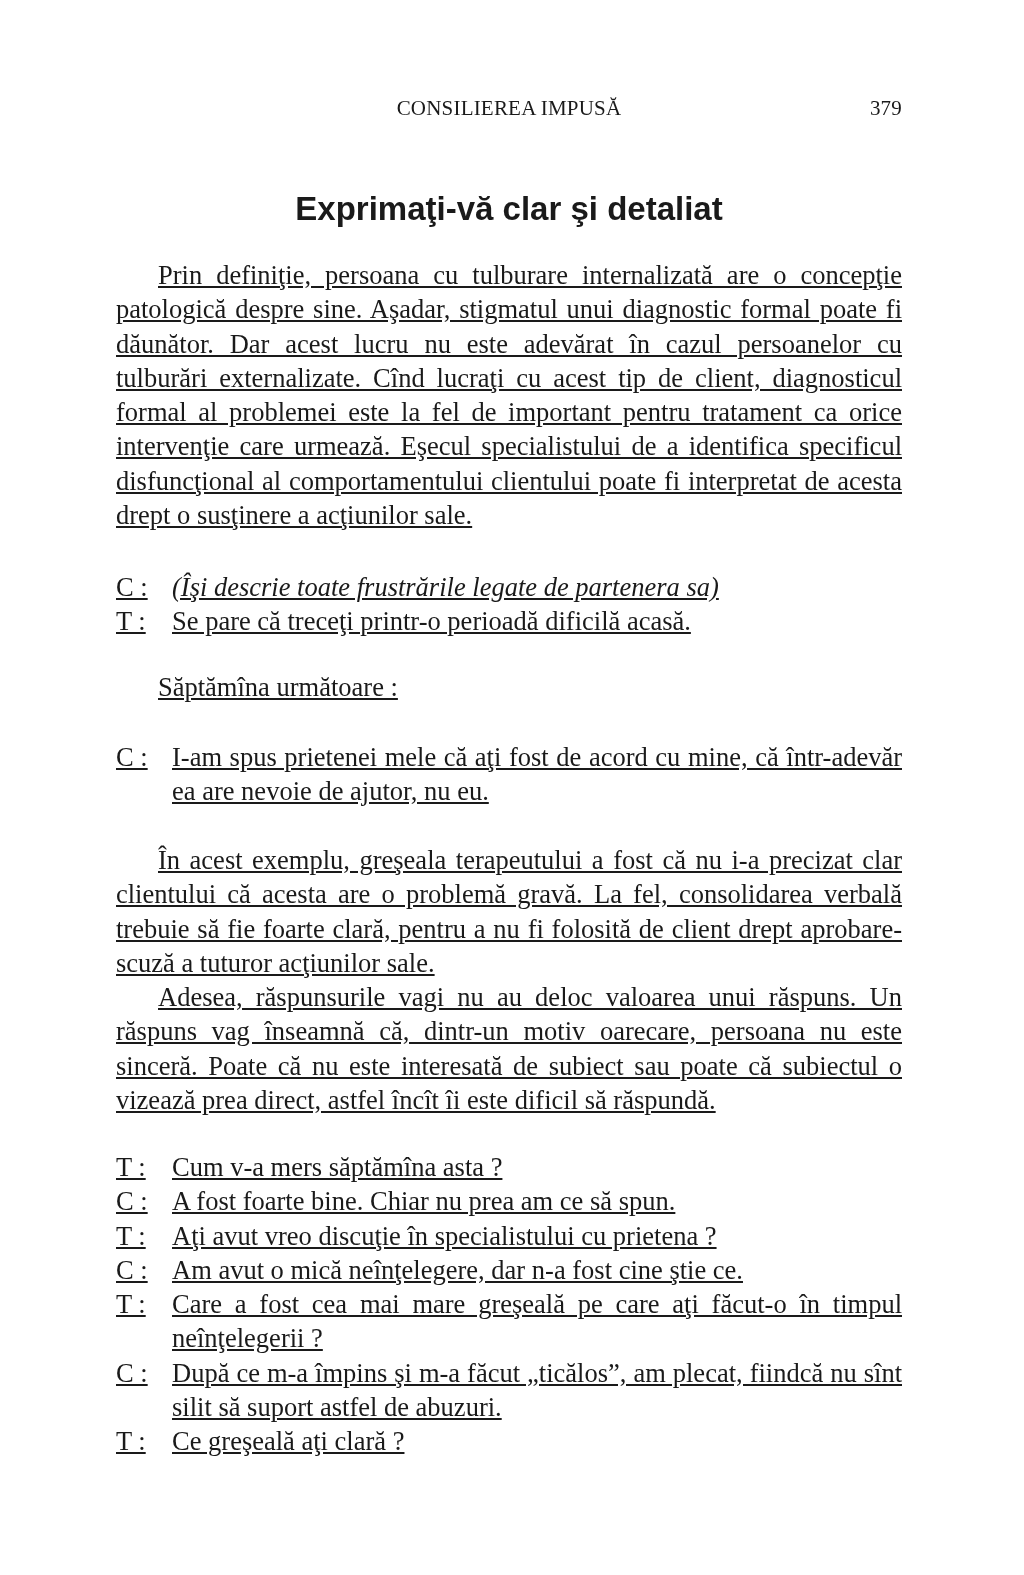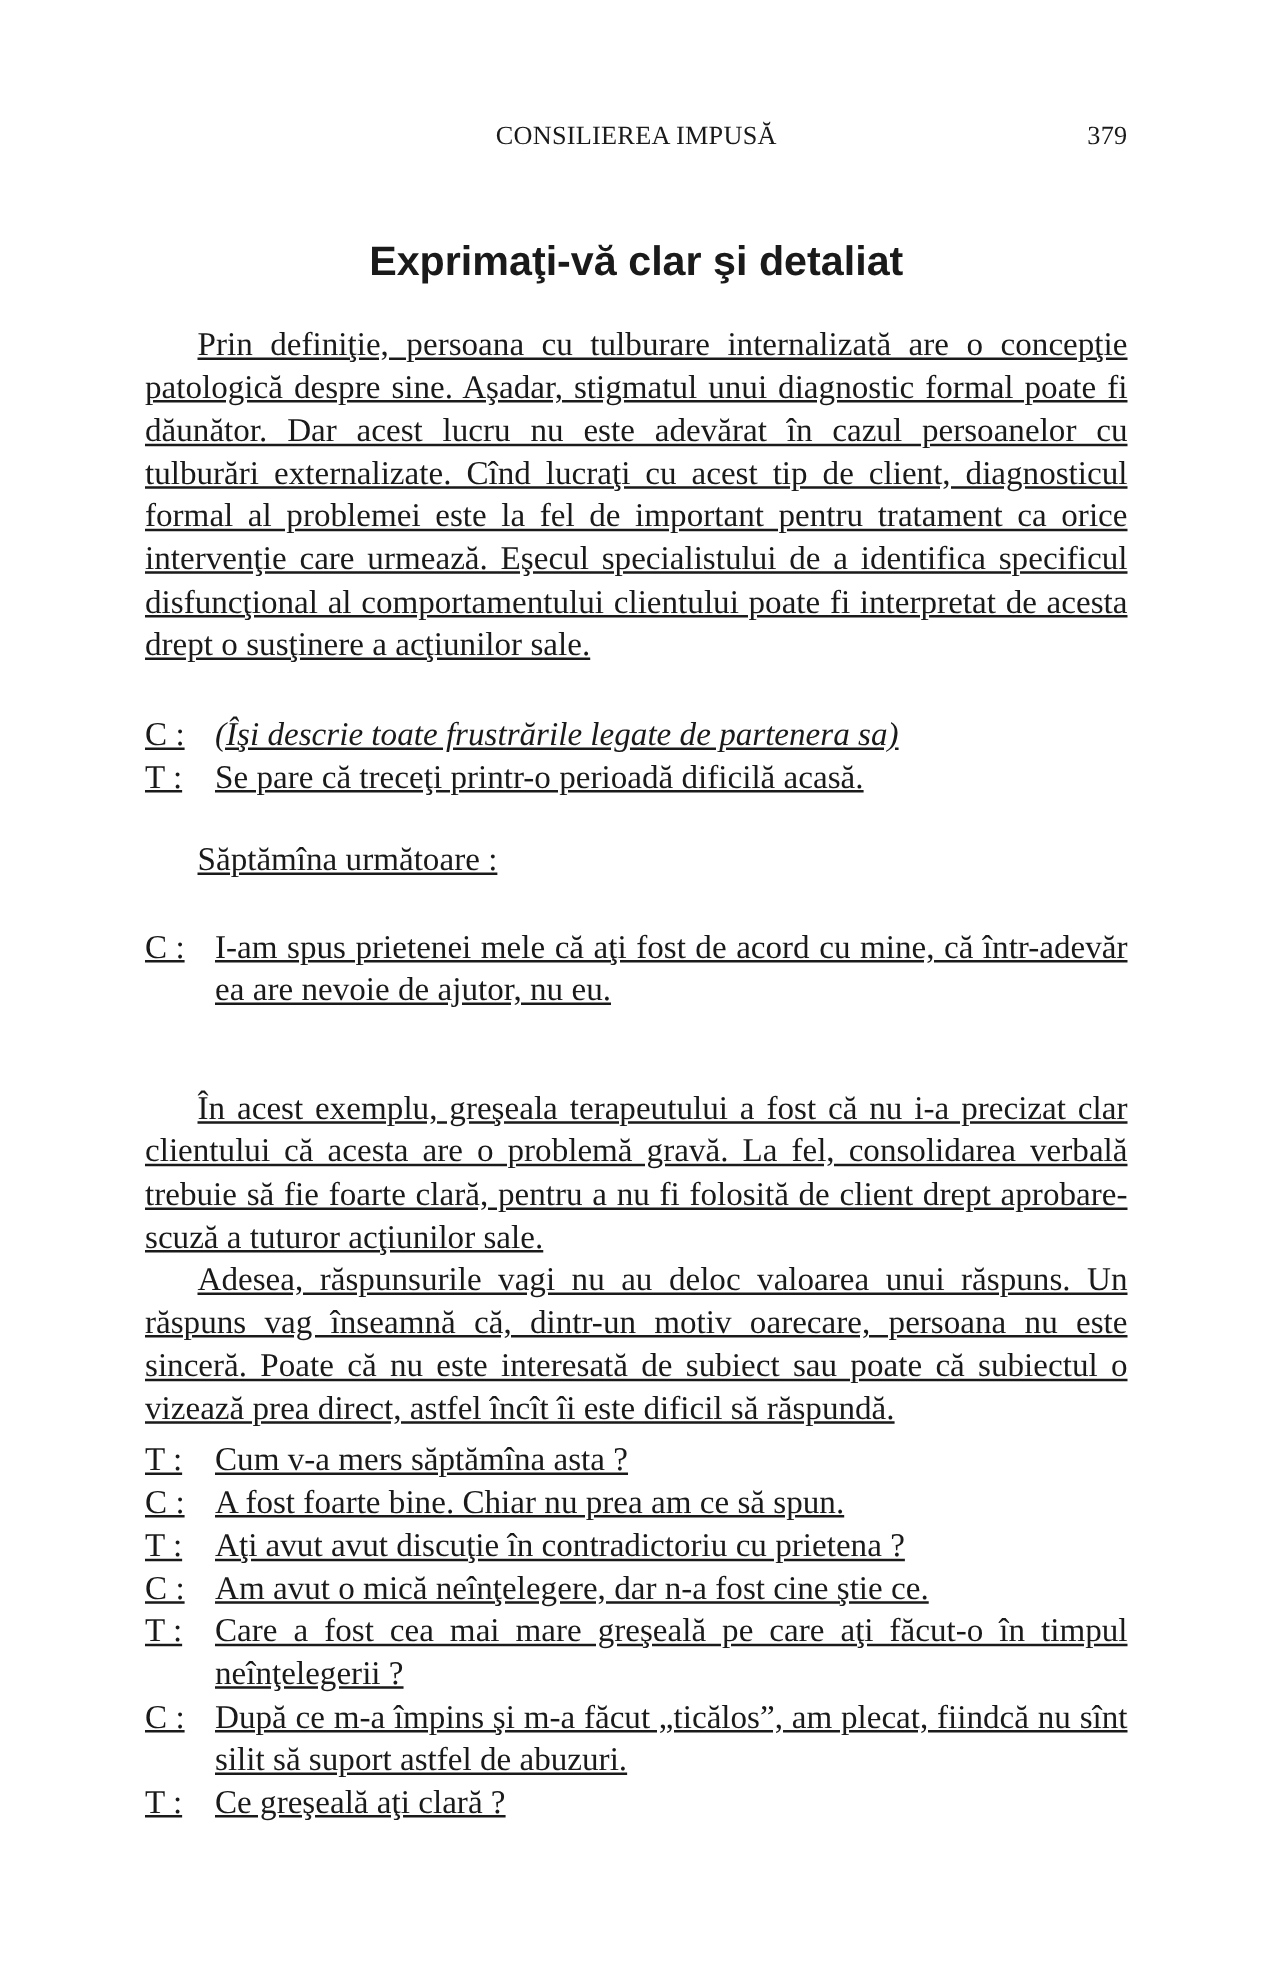--- a/index.html
+++ b/index.html
@@ -88,21 +88,21 @@
     }
     .utterance.italic { font-style: italic; }
     .indent-line {
       margin: 0;
       padding-left: 42px;
     }
     #block1 { top: 258px; }
     #block2 { top: 570px; }
     #block3 { top: 670px; }
     #block4 { top: 740px; }
-    #block5 { top: 843px; margin-top: 26px; }
+    #block5 { top: 843px; }
     #block6 { top: 1150px; }
   </style>
 </head>
 <body>
 
 <div class="page">
 
   <div class="running-header">
     <div class="running-title">CONSILIEREA IMPUSĂ</div>
     <div class="page-number">379</div>
@@ -150,21 +150,21 @@
       <li>
         <span class="speaker">T :</span>
         <span class="utterance">Cum v-a mers săptămîna asta ?</span>
       </li>
       <li>
         <span class="speaker">C :</span>
         <span class="utterance">A fost foarte bine. Chiar nu prea am ce să spun.</span>
       </li>
       <li>
         <span class="speaker">T :</span>
-        <span class="utterance">Aţi avut avut discuţie în contradictoriu cu prietena ?</span>
+        <span class="utterance">Aţi avut vreo discuţie în specialistului cu prietena ?</span>
       </li>
       <li>
         <span class="speaker">C :</span>
         <span class="utterance">Am avut o mică neînţelegere, dar n-a fost cine ştie ce.</span>
       </li>
       <li>
         <span class="speaker">T :</span>
         <span class="utterance">Care a fost cea mai mare greşeală pe care aţi făcut-o în timpul neînţelegerii ?</span>
       </li>
       <li>

